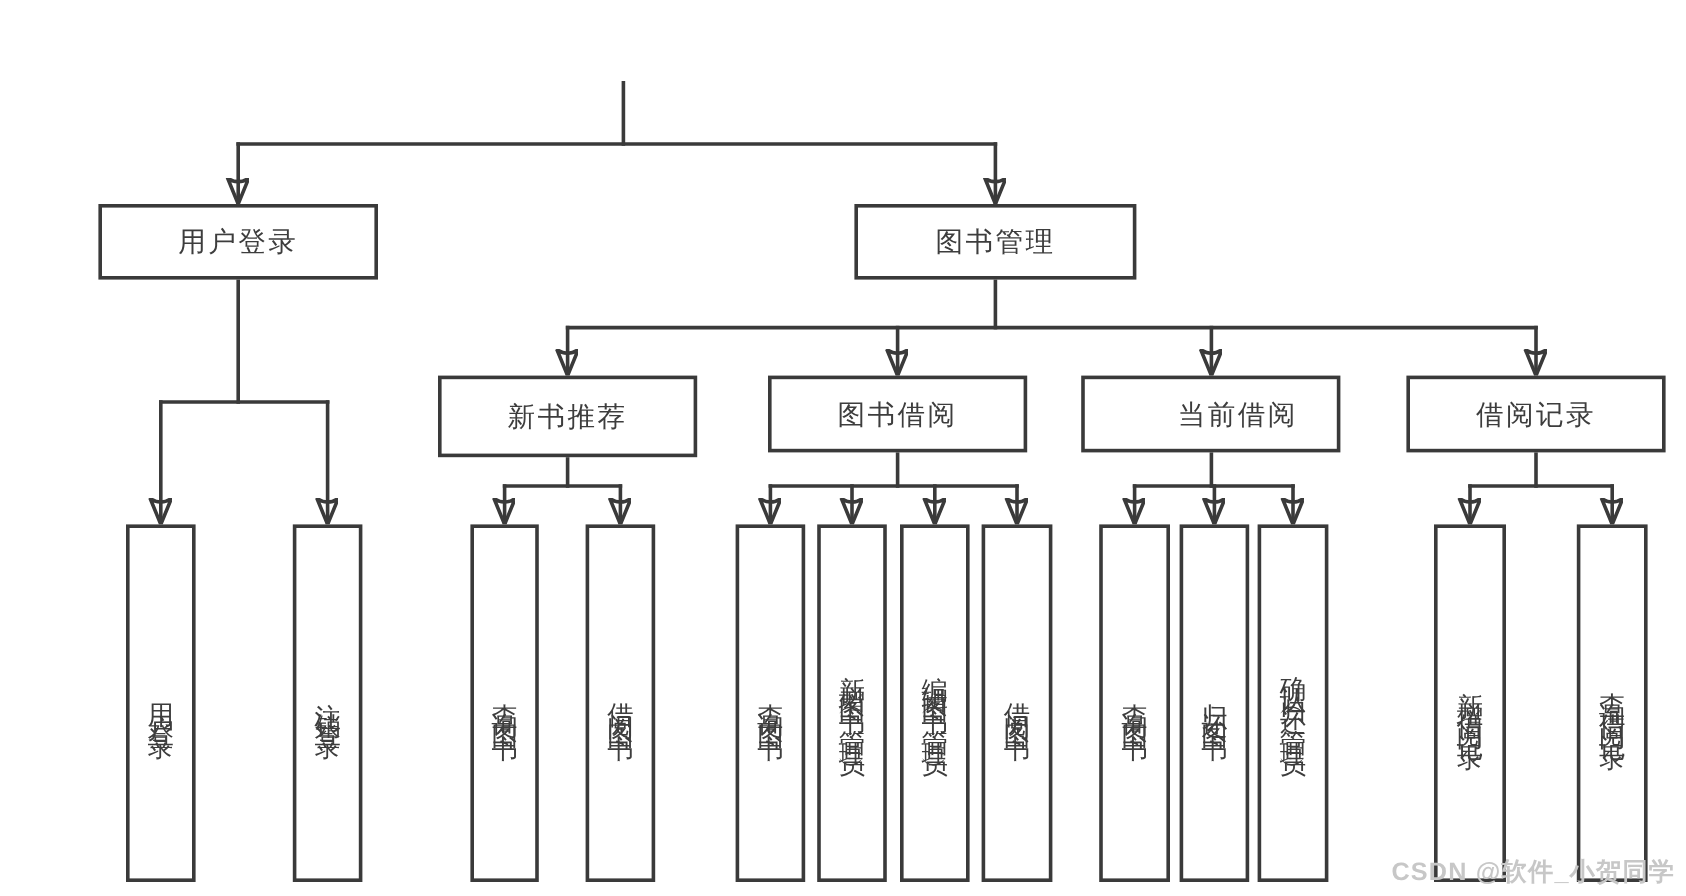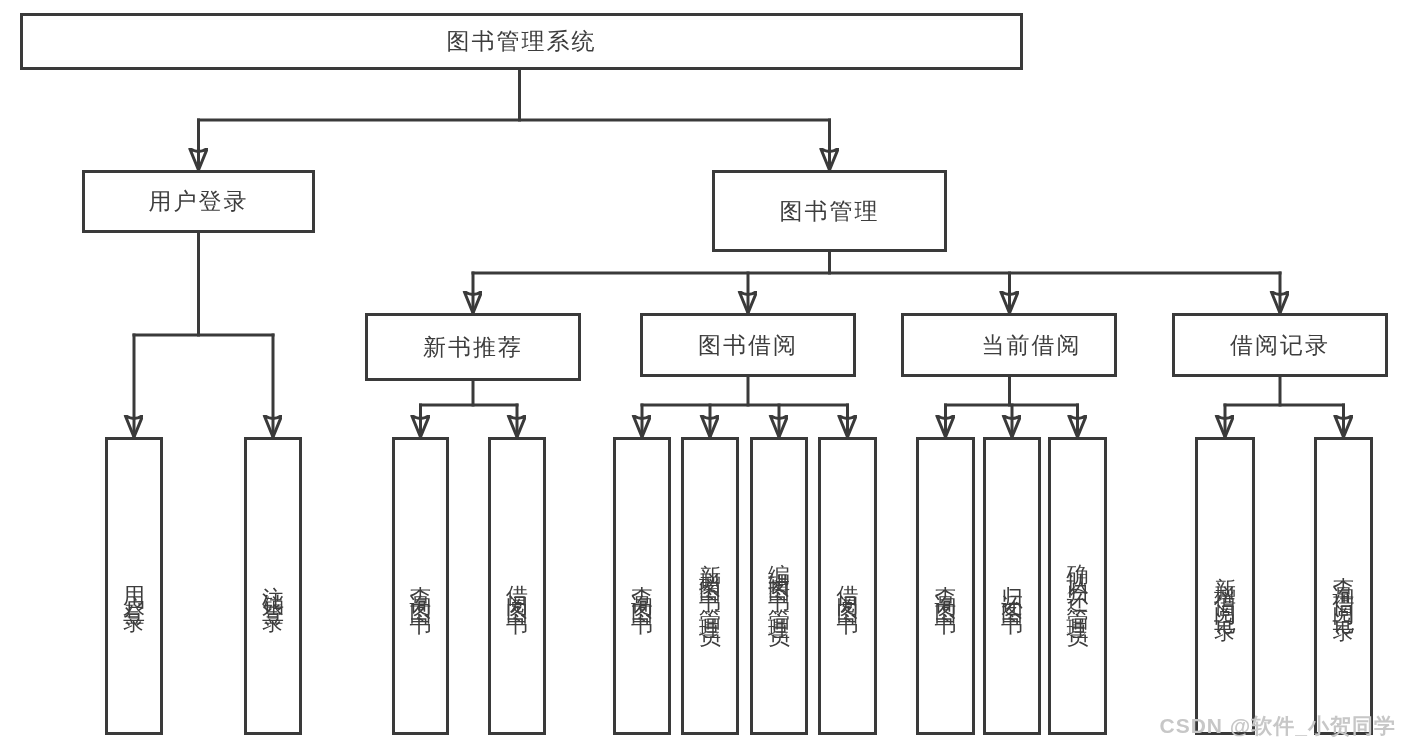--- a/index.html
+++ b/index.html
@@ -121,28 +121,25 @@
     </g>
 
     <g>
       <path d="M1280 377 V405"></path>
       <path d="M1225 405 H1343.5"></path>
       <path d="M1225 405 V436" marker-end="url(#arrow)"></path>
       <path d="M1343.5 405 V436" marker-end="url(#arrow)"></path>
     </g>
   </svg>
 
-  <div class="node h" style="left:20px;top:13px;width:1003px;height:57px;">
-    <span>图书管理系统</span>
-  </div>
 
   <div class="node h" style="left:82px;top:170px;width:233px;height:63px;">
     <span>用户登录</span>
   </div>
-  <div class="node h" style="left:712px;top:170px;width:235px;height:82px;">
+  <div class="node h" style="left:712px;top:170px;width:235px;height:63px;">
     <span>图书管理</span>
   </div>
 
   <div class="node h" style="left:365px;top:313px;width:216px;height:68px;">
     <span>新书推荐</span>
   </div>
   <div class="node h" style="left:640px;top:313px;width:216px;height:64px;">
     <span>图书借阅</span>
   </div>
   <div class="node h" style="left:901px;top:313px;width:216px;height:64px;padding-left:45px;">

